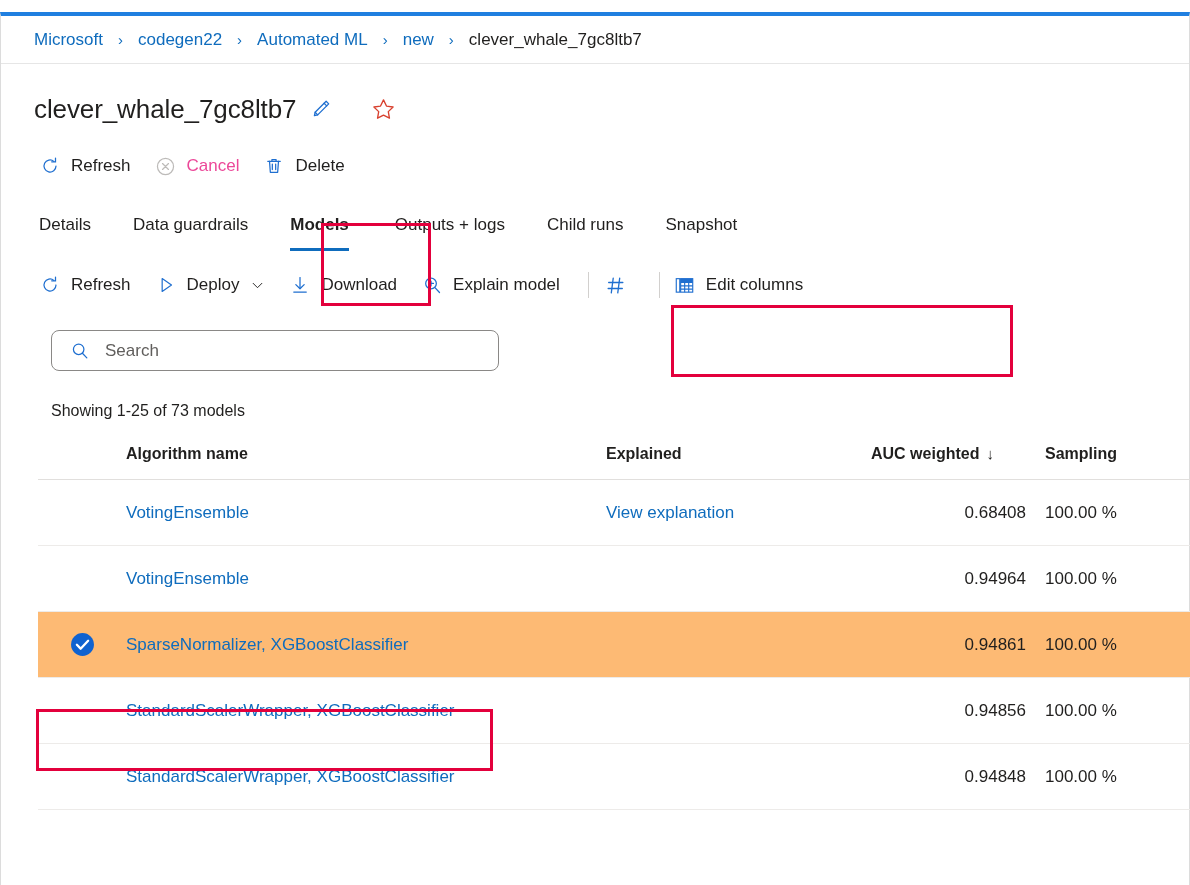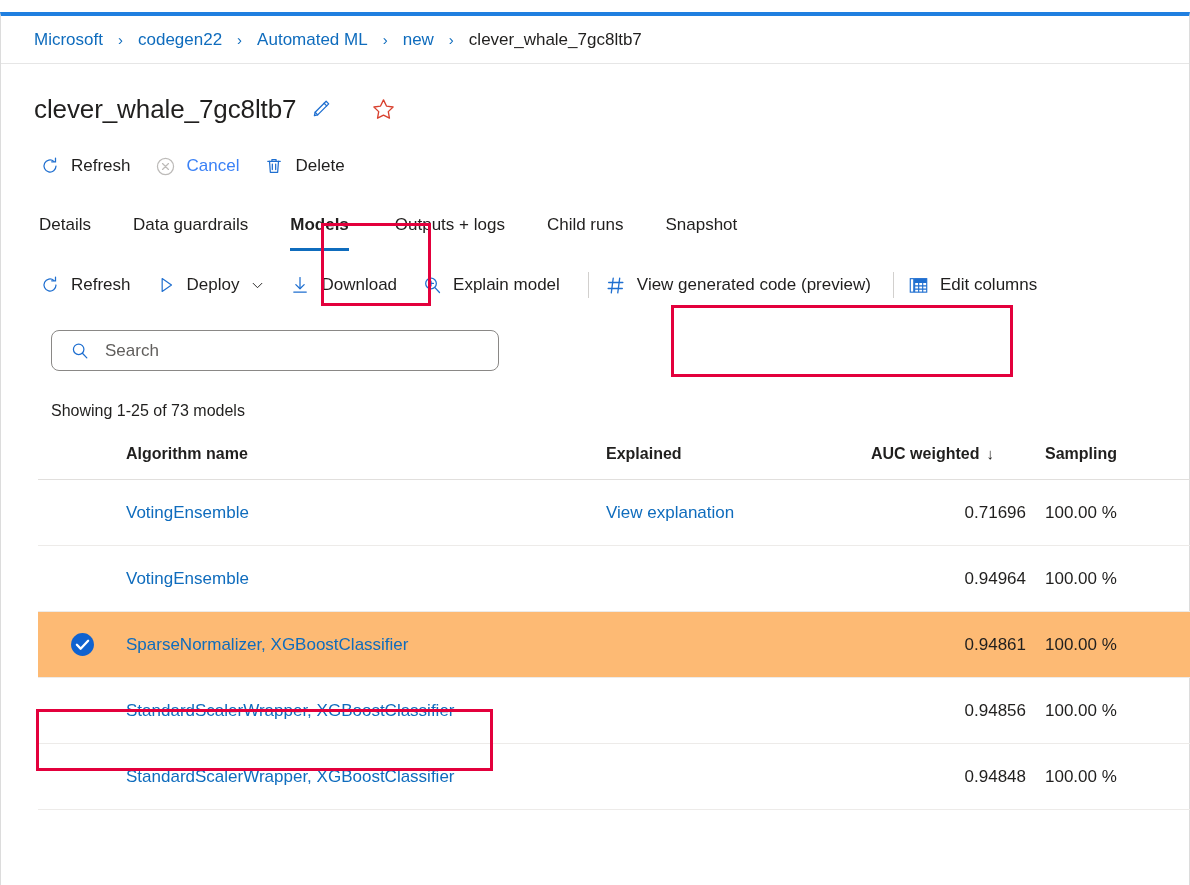--- a/index.html
+++ b/index.html
@@ -107,21 +107,21 @@
     width: 22px;
     height: 22px;
     margin-right: 10px;
     flex: none;
   }
   .cmd .cmd-label {
     font-size: 17px;
     color: #201f1e;
   }
   .cmd.disabled { cursor: default; }
-  .cmd.disabled .cmd-label { color: #3b82f6; }
+  .cmd.disabled .cmd-label { color: #ec4899; }
 
   .chev {
     margin-left: 11px;
     display: flex;
     align-items: center;
   }
 
   .cmd-sep {
     width: 1px;
     height: 26px;
@@ -407,21 +407,20 @@
 
     <div class="cmd-sep" style="margin-left:4px;"></div>
 
     <div class="cmd" style="margin-right:22px;">
       <span class="cmd-icon">
         <svg width="21" height="21" viewBox="0 0 24 24" fill="none" stroke="#1f6fd0" stroke-width="1.5" stroke-linecap="round">
           <path d="M9.4 3.6L7.2 20.4M16.8 3.6l-2.2 16.8"></path>
           <path d="M4.2 8.6h16.2M3.6 15.4h16.2"></path>
         </svg>
       </span>
-      <span class="cmd-label">View generated code (preview)</span>
     </div>
 
     <div class="cmd-sep" style="margin-right:14px;"></div>
 
     <div class="cmd" style="margin-right:5px;">
       <span class="cmd-icon">
         <svg width="21" height="21" viewBox="0 0 24 24" fill="none" stroke="#1f6fd0" stroke-width="1.3">
           <rect x="2.6" y="4.2" width="4" height="15.4"></rect>
           <rect x="7.6" y="4.2" width="13.8" height="15.4"></rect>
           <path d="M7.6 8.6h13.8M7.6 12.4h13.8M7.6 16.1h13.8"></path>
@@ -466,21 +465,21 @@
     <tbody>
 
       <tr class="model-row">
         <td class="col-check"></td>
         <td class="col-algo">
           <a class="cell-link" href="#">VotingEnsemble</a>
         </td>
         <td class="col-expl">
           <a class="cell-link" href="#">View explanation</a>
         </td>
-        <td class="col-auc">0.71696</td>
+        <td class="col-auc">0.68408</td>
         <td class="col-sampling">100.00 %</td>
       </tr>
 
       <tr class="model-row">
         <td class="col-check"></td>
         <td class="col-algo">
           <a class="cell-link" href="#">VotingEnsemble</a>
         </td>
         <td class="col-expl"></td>
         <td class="col-auc">0.94964</td>

